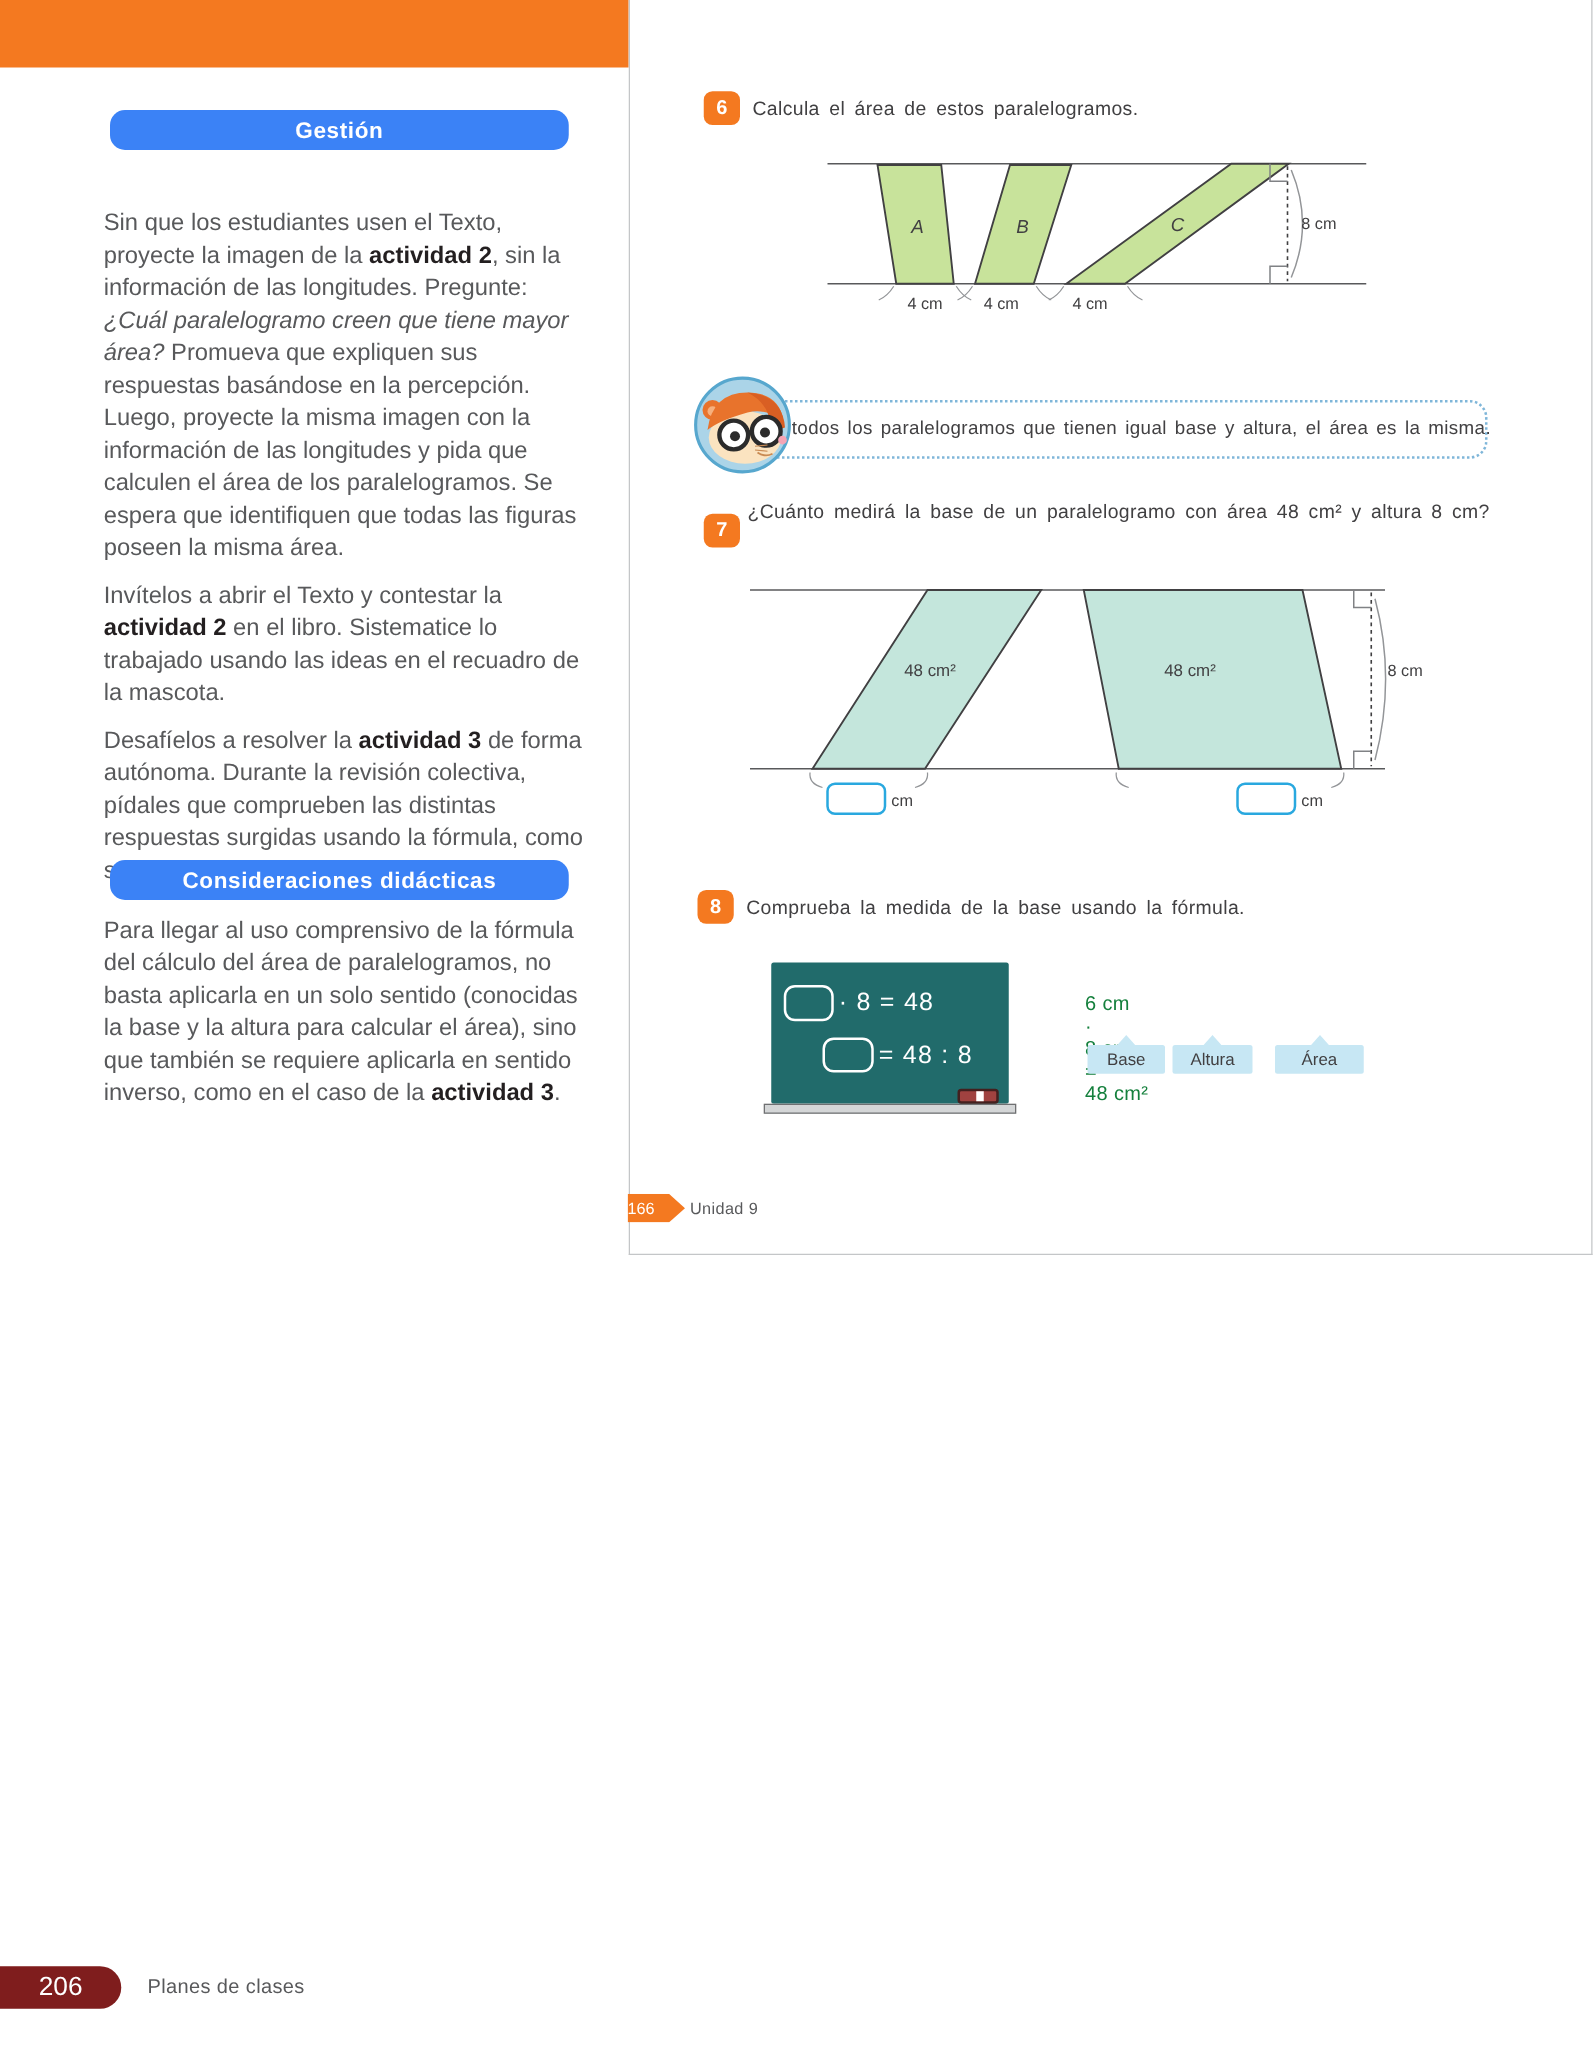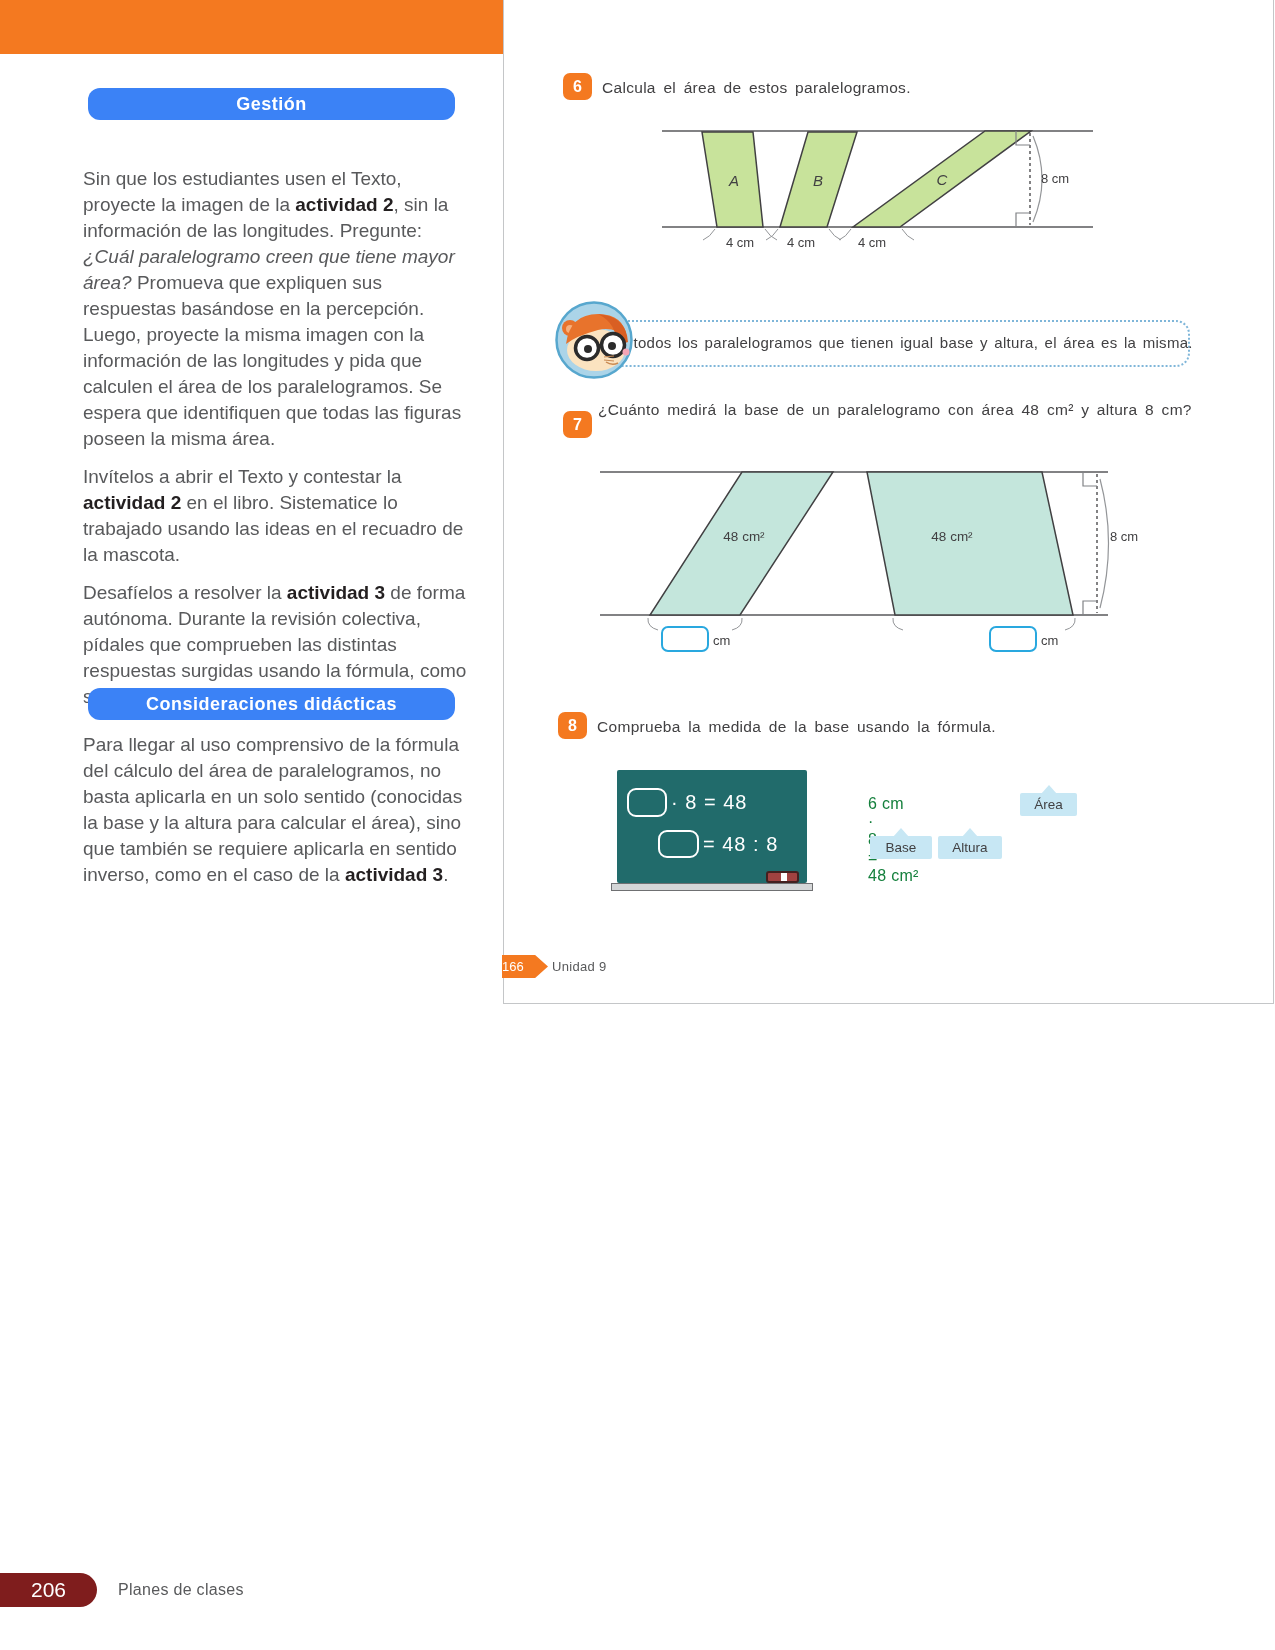--- a/index.html
+++ b/index.html
@@ -188,21 +188,21 @@
     <span>48 cm²</span>
   </div>
   <div class="abs chip" style="left:870px;top:836px;width:62px;">
     <i class="chip-tri"></i>
     <span>Base</span>
   </div>
   <div class="abs chip" style="left:938px;top:836px;width:64px;">
     <i class="chip-tri"></i>
     <span>Altura</span>
   </div>
-  <div class="abs chip" style="left:1020px;top:793px;width:57px;">
+  <div class="abs chip" style="left:1020px;top:836px;width:71px;">
     <i class="chip-tri"></i>
     <span>Área</span>
   </div>
 
   <div class="abs unit-badge">
     <span>166</span>
   </div>
   <div class="abs unit-label">Unidad 9</div>
 
   <div class="abs page-pill">

